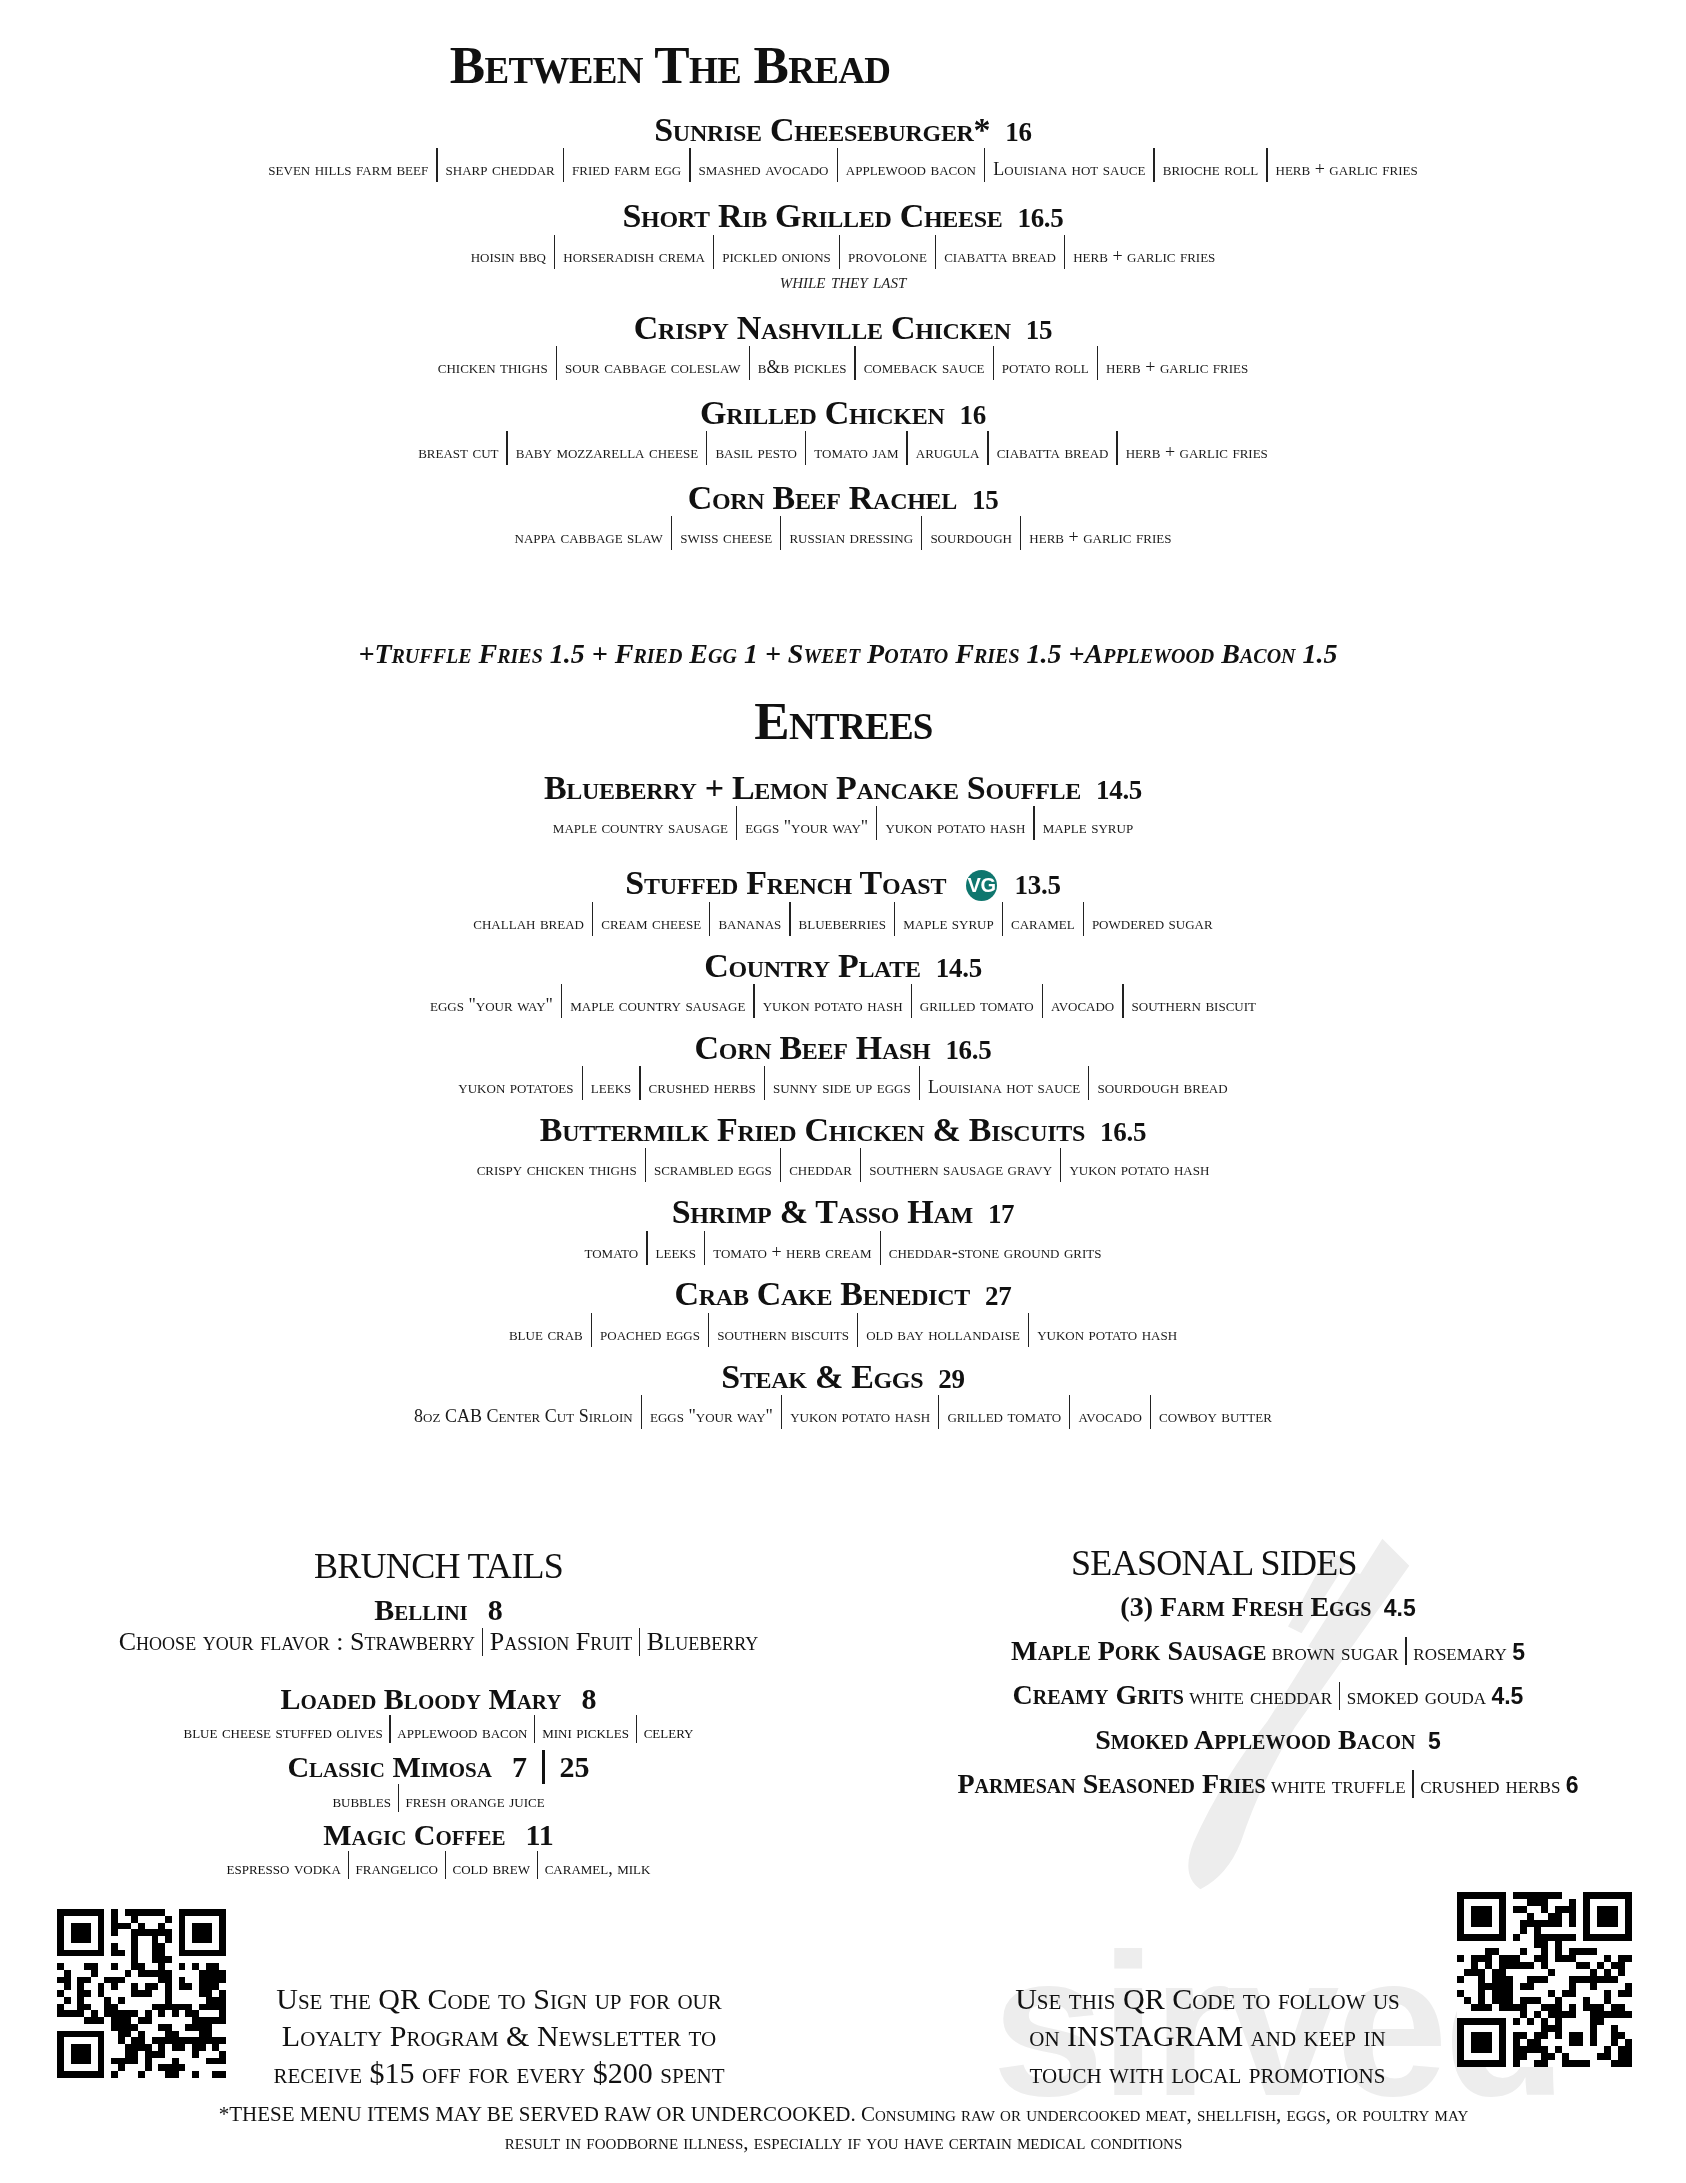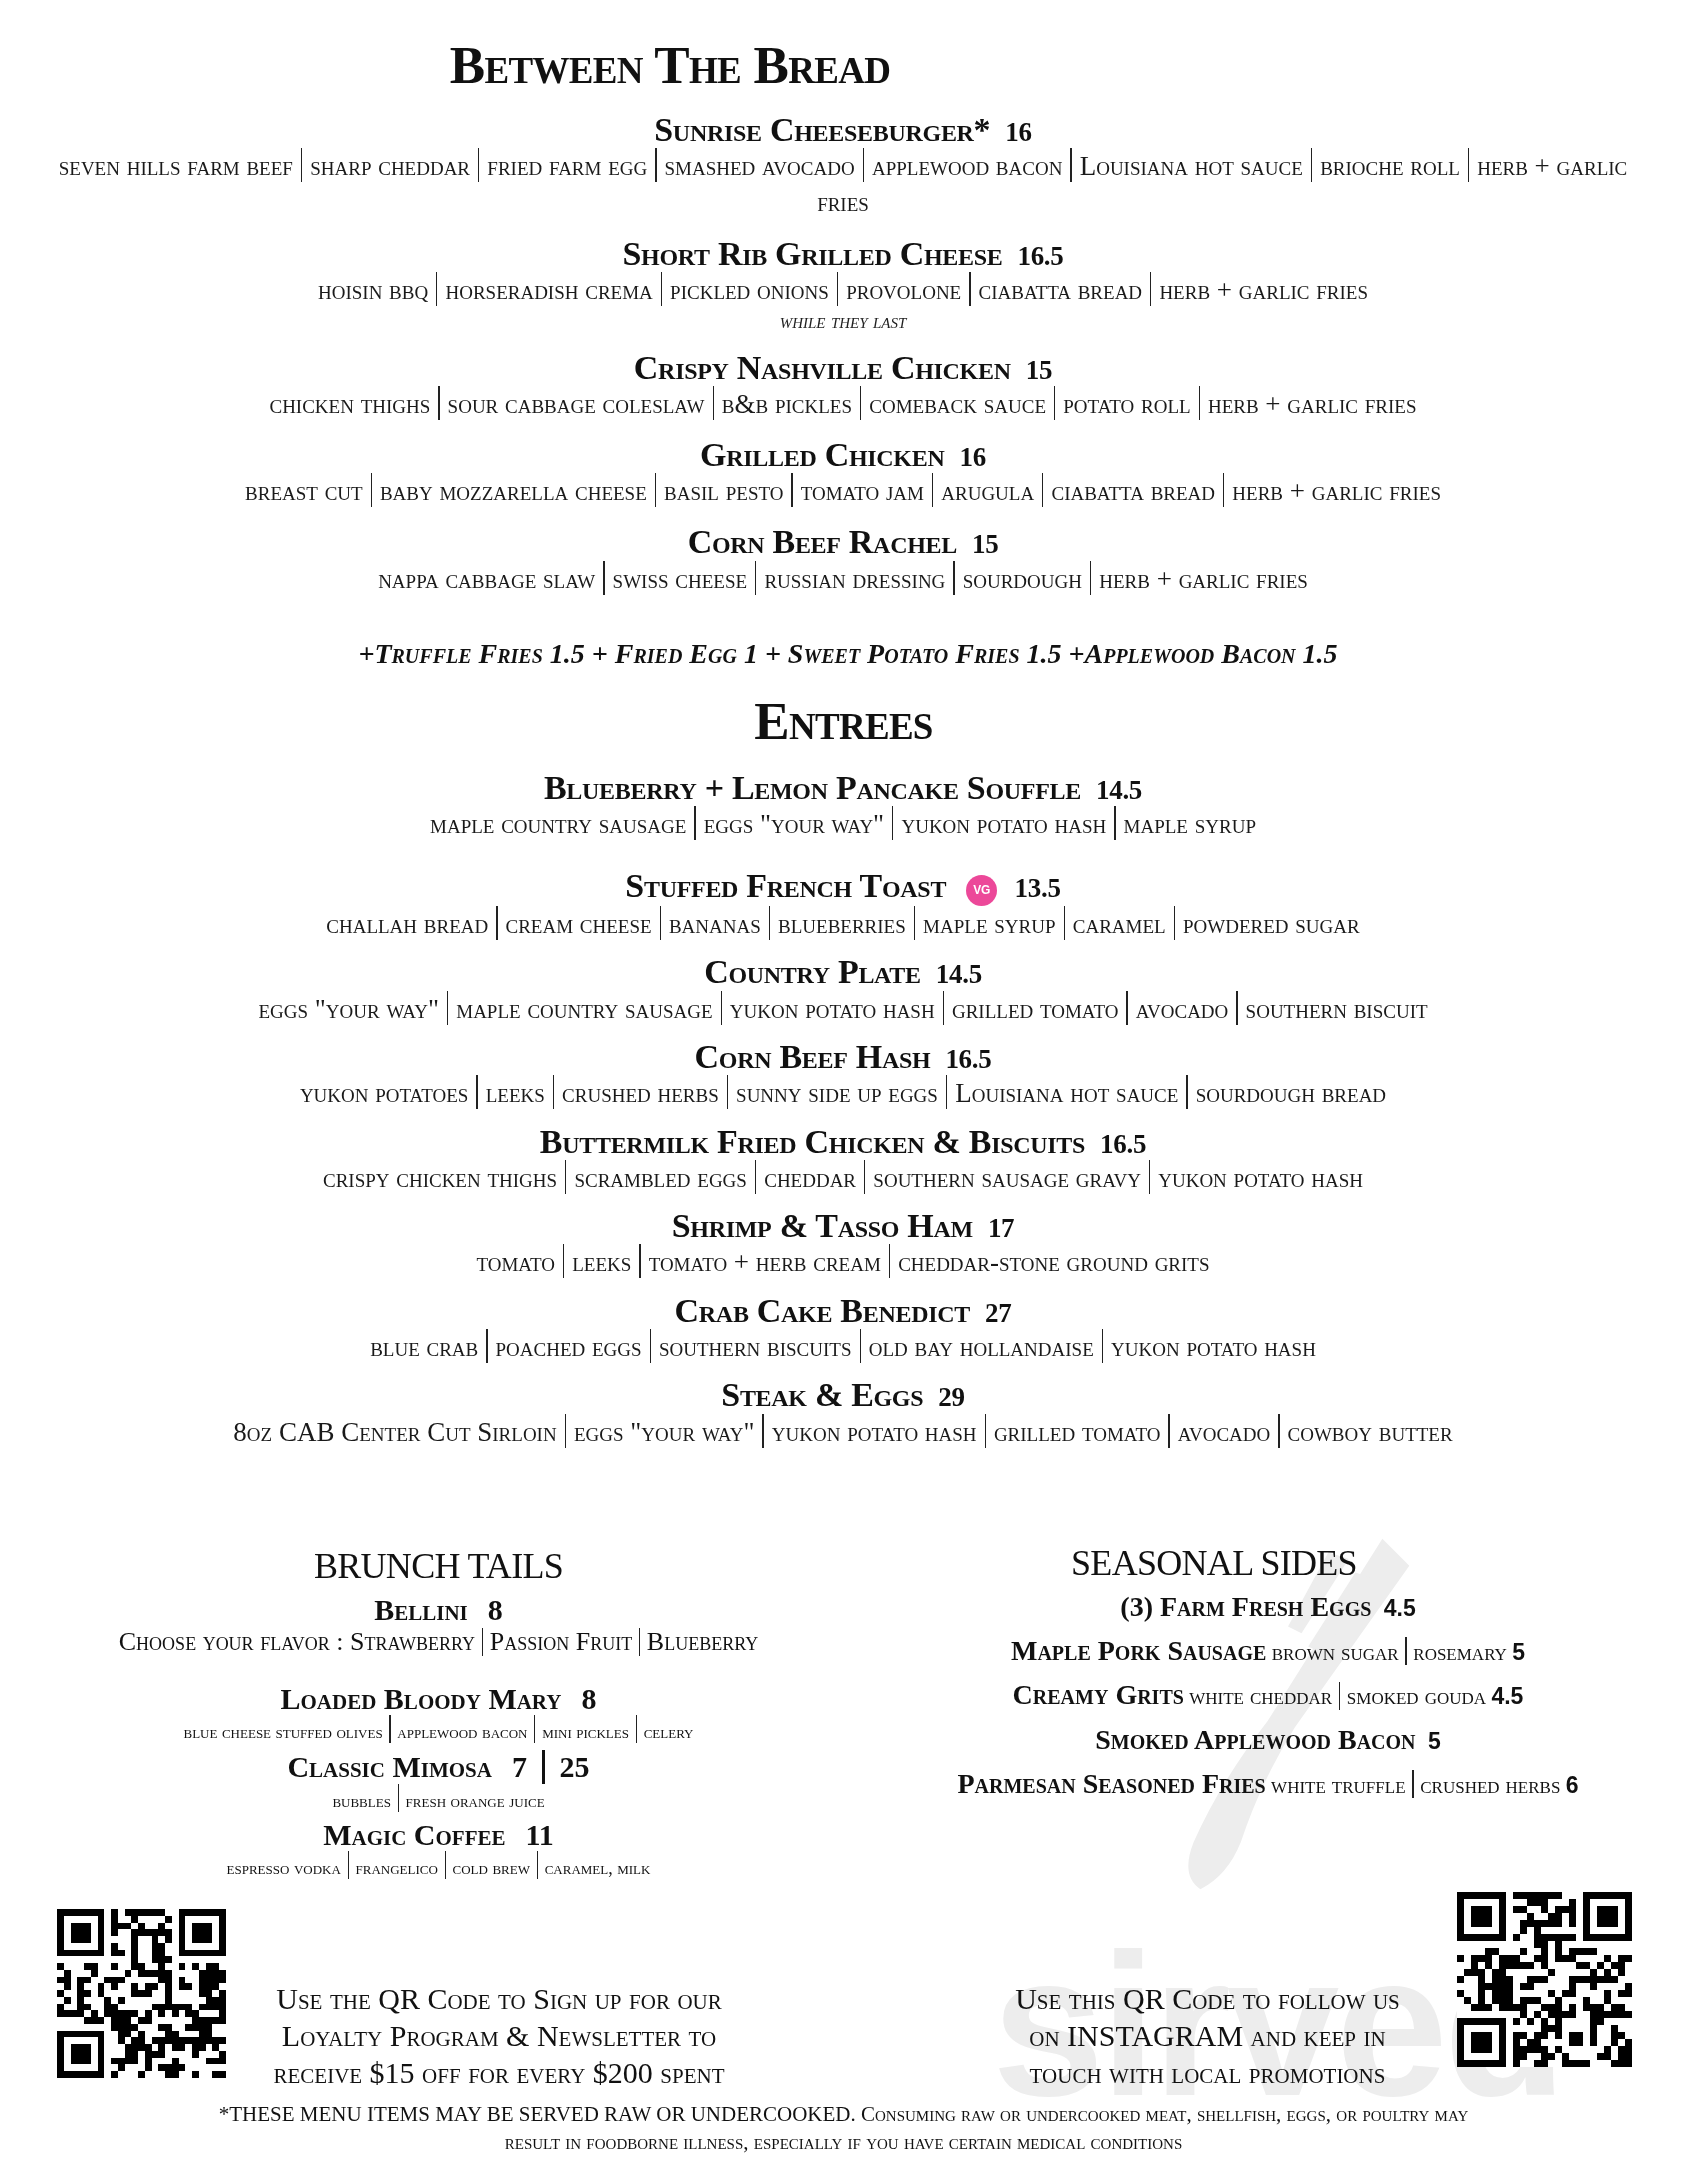--- a/index.html
+++ b/index.html
@@ -2,27 +2,27 @@
 <html style="font-size:10.8px"><head>
 <meta charset="utf-8">
 <style>
   * { box-sizing: border-box; margin: 0; padding: 0; }
   html, body { width: 1687px; height: 2183px; background: #ffffff; overflow: hidden; }
   body { position: relative; font-family: "Liberation Serif", "DejaVu Serif", serif; color: #111; }
   .center { text-align: center; }
   .section-title { font-weight: bold; font-variant: small-caps; font-size: 53px; letter-spacing: -0.7px; line-height: 1; }
   .item-title { font-weight: bold; font-variant: small-caps; font-size: 34px; letter-spacing: -0.3px; line-height: 1.1; }
   .item-price { font-weight: bold; font-size: 27px; margin-left: 15px; }
-  .item-desc { font-variant: small-caps; font-size: 27px; line-height: 1.3; color: #1a1a1a; font-family: Liberation Serif, serif; }
+  .item-desc { font-variant: small-caps; font-size: 18px; line-height: 1.3; color: #1a1a1a; font-family: Liberation Serif, serif; }
   .item-desc .pipe { display: inline-block; width: 1.3px; height: 34px; background: #222; vertical-align: -6.7px; margin: 0 8px; }
   .note { font-style: italic; font-variant: small-caps; font-size: 21.6px; color: #222; }
   .addons { font-weight: bold; font-style: italic; font-variant: small-caps; font-size: 28px; padding-left: 9px; }
   .abs { position: absolute; }
-  .vg-badge { display: inline-block; width: 31px; height: 31px; border-radius: 50%; background: #ec4899; color: #fff;
-    font-family: "Liberation Sans", sans-serif; font-weight: bold; font-size: 12px; line-height: 31px; text-align: center;
+  .vg-badge { display: inline-block; width: 31px; height: 31px; border-radius: 50%; background: #0f766e; color: #fff;
+    font-family: "Liberation Sans", sans-serif; font-weight: bold; font-size: 20px; line-height: 31px; text-align: center;
     vertical-align: 2.7px; margin: 0 17.5px 0 20px; }
   .col-title { font-family: "Liberation Serif", serif; font-size: 36px; letter-spacing: -0.7px; line-height: 1; }
   .bt-title { font-weight: bold; font-variant: small-caps; font-size: 30px; line-height: 1.1; }
   .bt-desc { font-variant: small-caps; font-size: 18px; line-height: 1.25; }
   .bt-desc .pipe, .side .pipe { display: inline-block; width: 1.3px; height: 28px; background: #222; vertical-align: -5.4px; margin: 0 6.7px; }
   .side { font-size: 28px; line-height: 1.1; white-space: nowrap; }
   .side .nm { font-weight: bold; font-variant: small-caps; }
   .side .ds { font-variant: small-caps; font-size: 24px; }
   .side .pr { font-weight: bold; font-family: "Liberation Sans", sans-serif; font-size: 23px; margin-left: 5.4px; }
   .qr { position: absolute; width: 169px; height: 169px; background: #fff; }

